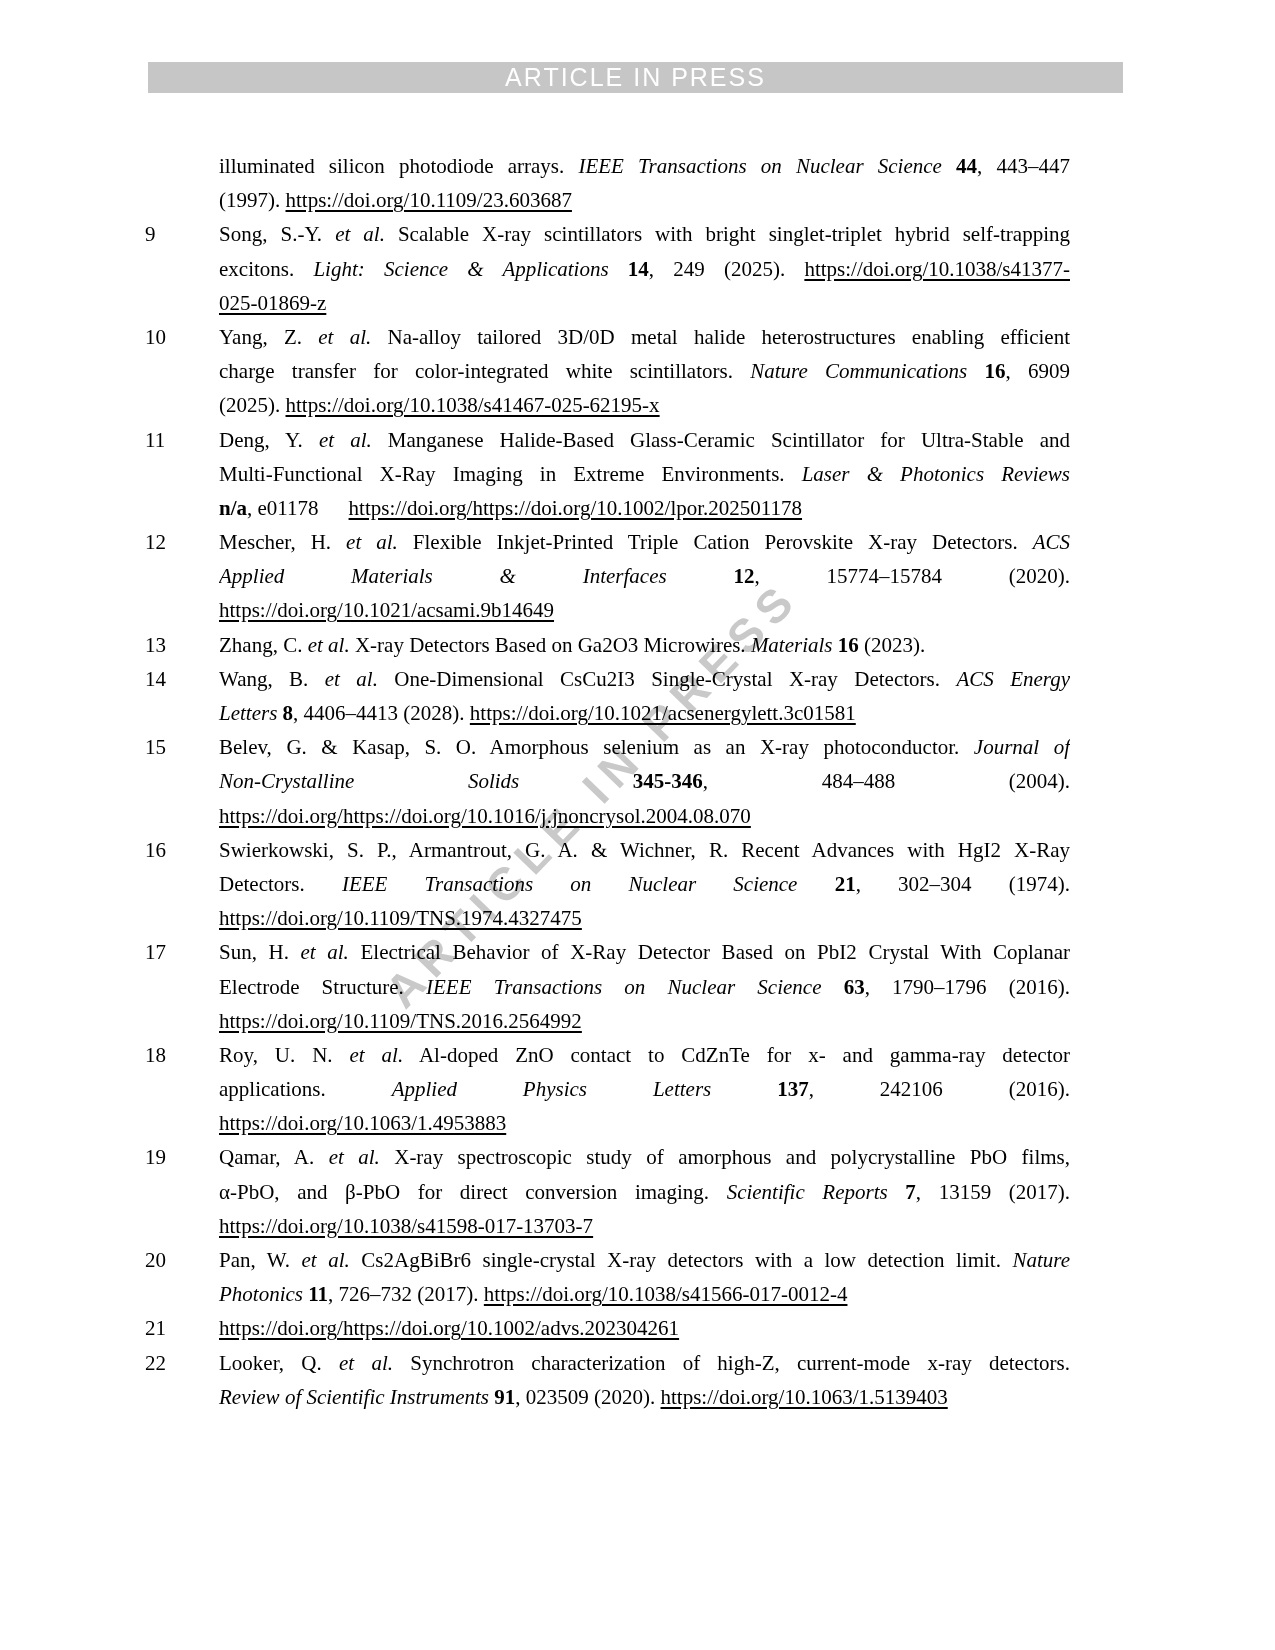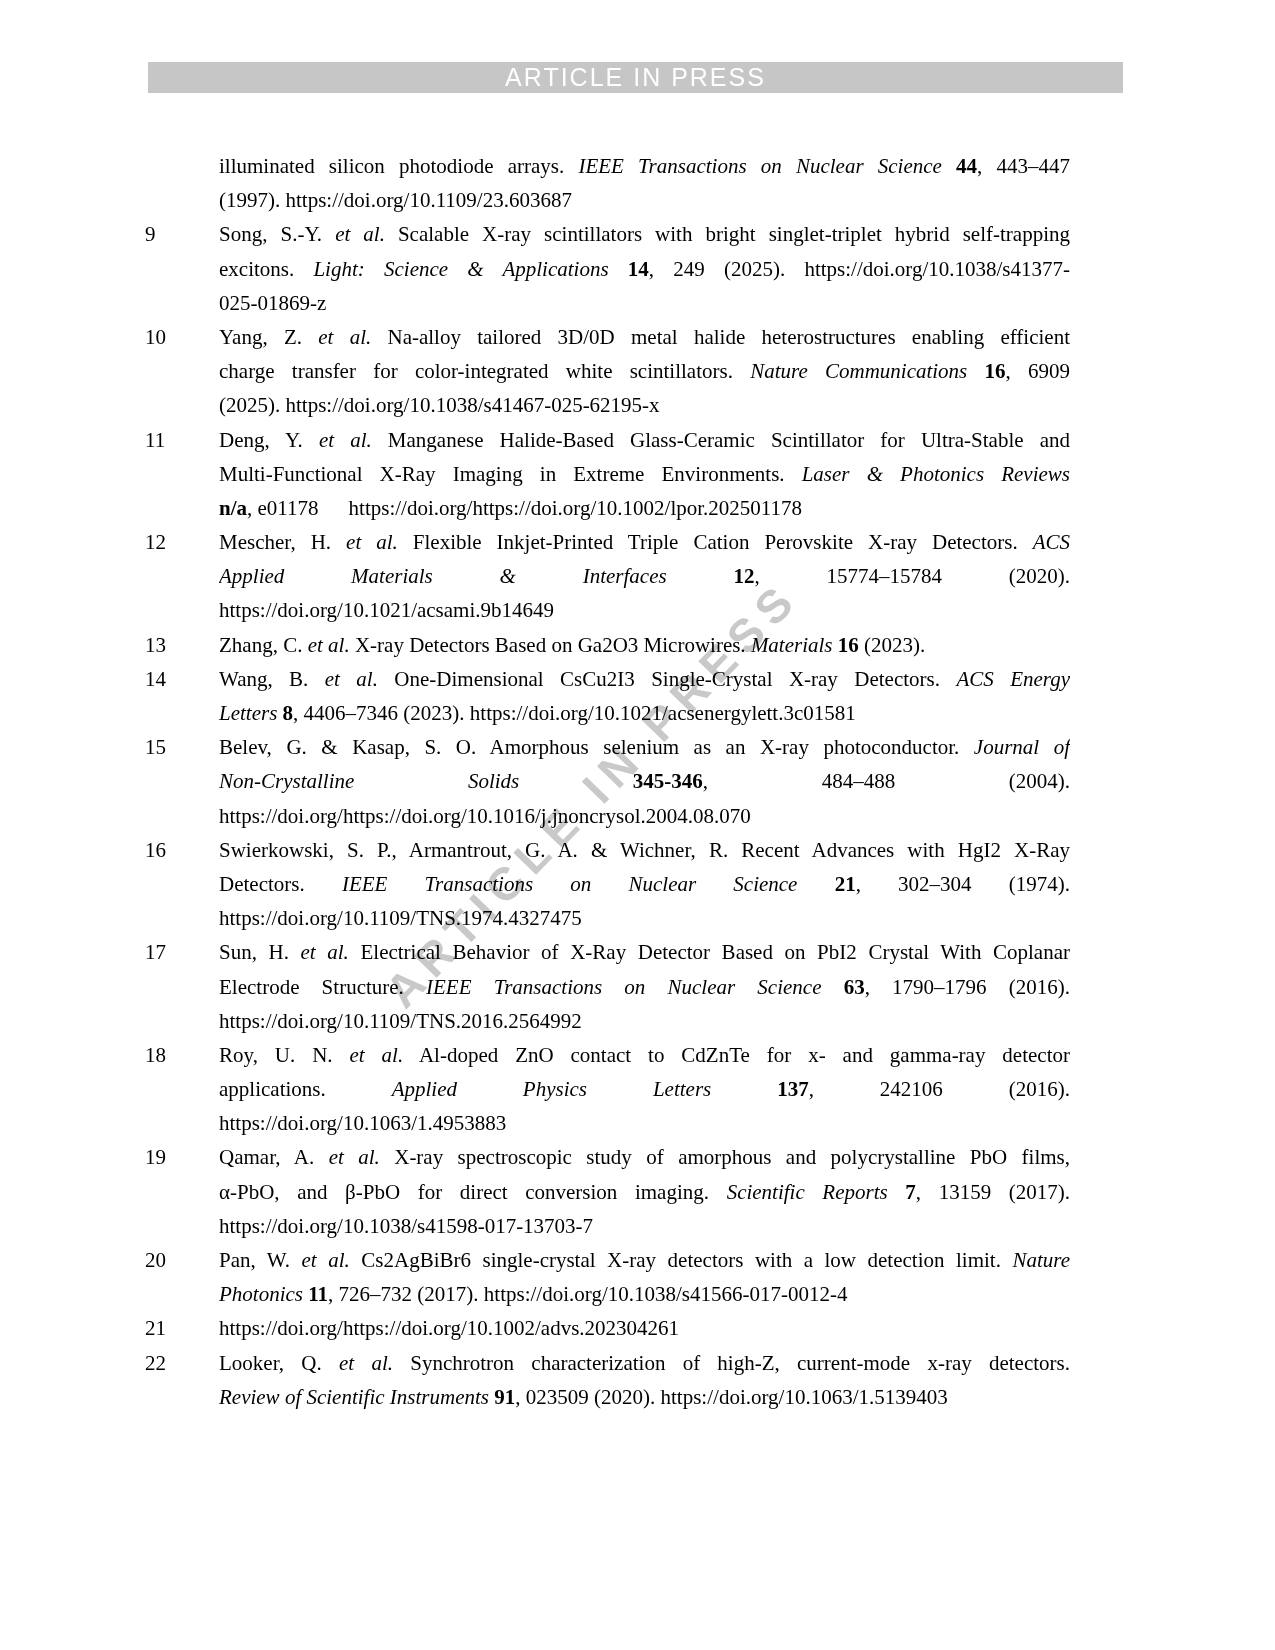--- a/index.html
+++ b/index.html
@@ -31,21 +31,21 @@
   .ref-lines { margin-left:74px; width:851px; }
   .line {
     font-size:21px; line-height:34.2px; height:34.2px; white-space:nowrap;
   }
   .line.j {
     white-space:normal; text-align:justify; text-align-last:justify;
     overflow:hidden;
   }
   .seg-i { font-style:italic; }
   .seg-b { font-weight:bold; }
-  .seg-u { text-underline-offset:3px; }
+  .seg-u { text-decoration:underline; text-underline-offset:3px; }
   .seg-g { display:inline-block; width:30px; }
 </style>
 </head>
 <body>
 
 <div class="page">
   <div class="banner">
     <span class="banner-text">ARTICLE IN PRESS</span>
   </div>
   <div class="watermark">ARTICLE IN PRESS</div>
@@ -92,21 +92,21 @@
       <div class="ref">
         <span class="ref-num">13</span>
         <div class="ref-lines">
           <div class="line"><span>Zhang, C. </span><span class="seg-i">et al.</span><span> X-ray Detectors Based on Ga2O3 Microwires. </span><span class="seg-i">Materials </span><span class="seg-b">16</span><span> (2023).</span></div>
         </div>
       </div>
       <div class="ref">
         <span class="ref-num">14</span>
         <div class="ref-lines">
           <div class="line j"><span>Wang, B. </span><span class="seg-i">et al.</span><span> One-Dimensional CsCu2I3 Single-Crystal X-ray Detectors. </span><span class="seg-i">ACS Energy</span></div>
-          <div class="line"><span class="seg-i">Letters </span><span class="seg-b">8</span><span>, 4406–7346 (2023). </span><span class="seg-u">https://doi.org/10.1021/acsenergylett.3c01581</span></div>
+          <div class="line"><span class="seg-i">Letters </span><span class="seg-b">8</span><span>, 4406–4413 (2028). </span><span class="seg-u">https://doi.org/10.1021/acsenergylett.3c01581</span></div>
         </div>
       </div>
       <div class="ref">
         <span class="ref-num">15</span>
         <div class="ref-lines">
           <div class="line j"><span>Belev, G. &amp; Kasap, S. O. Amorphous selenium as an X-ray photoconductor. </span><span class="seg-i">Journal of</span></div>
           <div class="line j"><span class="seg-i">Non-Crystalline Solids </span><span class="seg-b">345-346</span><span>, 484–488 (2004).</span></div>
           <div class="line"><span class="seg-u">https://doi.org/https://doi.org/10.1016/j.jnoncrysol.2004.08.070</span></div>
         </div>
       </div>

